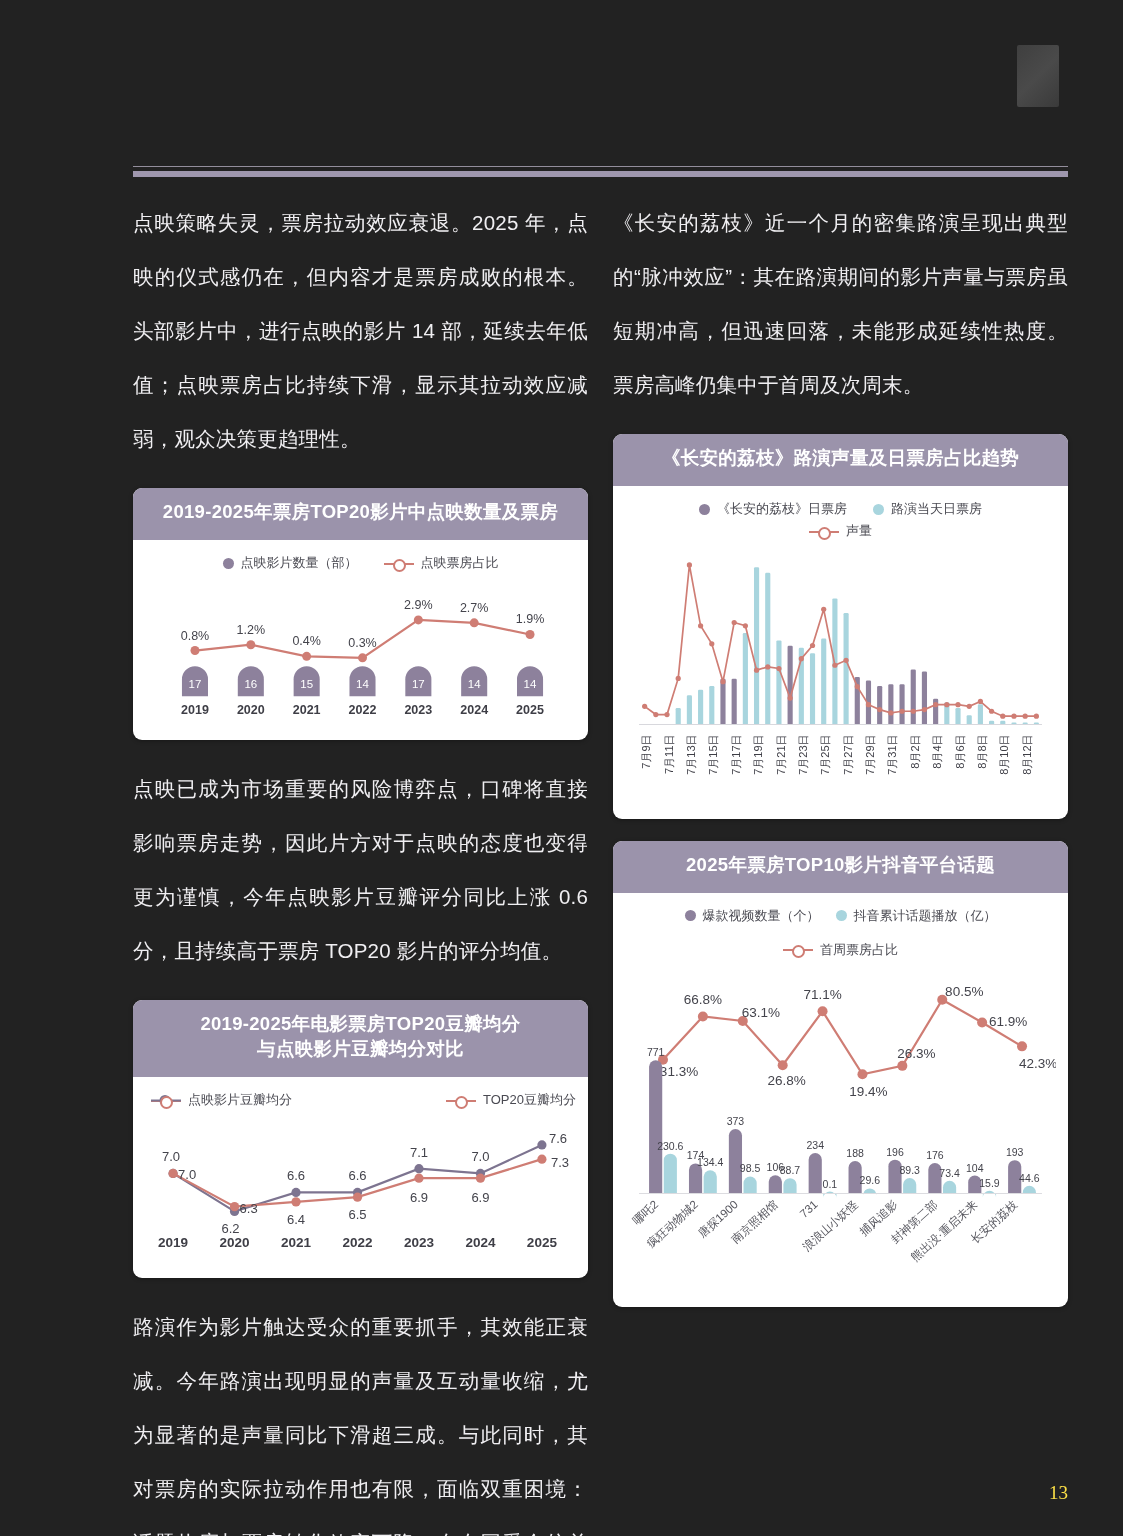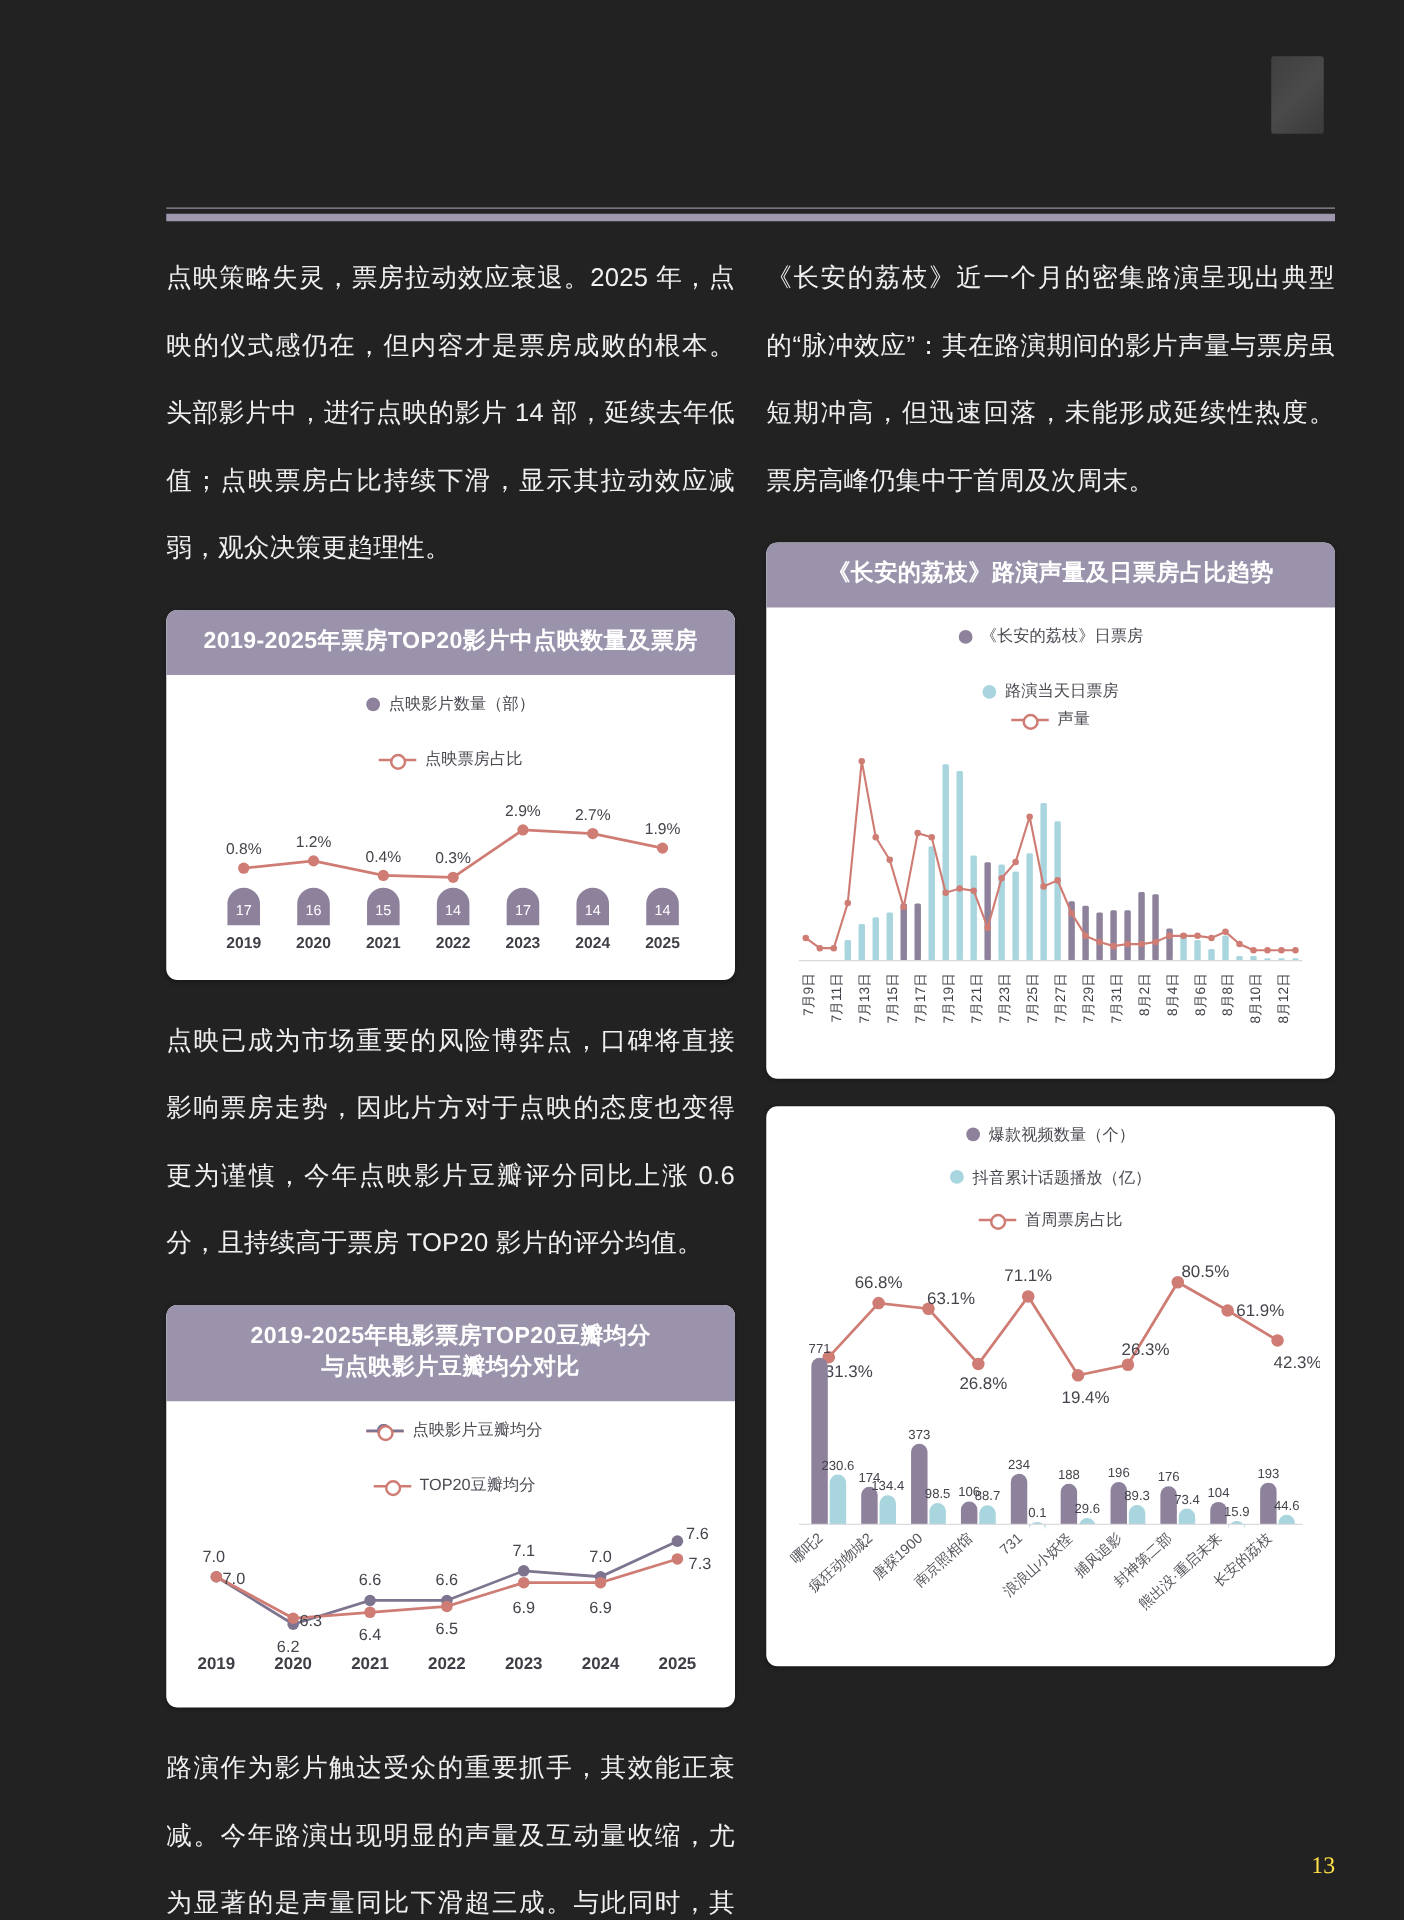--- a/index.html
+++ b/index.html
@@ -51,21 +51,21 @@
     font-weight: bold;
     font-size: 18.5px;
     text-align: center;
     padding: 11px 10px 16px;
     line-height: 25px;
     letter-spacing: .3px;
   }
   .card-body { padding: 10px 12px 12px; position: relative; }
 
   
-  .legend { display:flex; justify-content:center; align-items:center; gap:26px; flex-wrap:wrap; margin: 4px 0 6px; flex-direction: column; }
+  .legend { display:flex; justify-content:center; align-items:center; gap:26px; flex-wrap:wrap; margin: 4px 0 6px; }
   .legend.small { gap: 16px; }
   .lg-item { display:flex; align-items:center; gap:7px; font-size:13px; color:#4a4a52; white-space:nowrap; }
   .lg-dot { width:11px; height:11px; border-radius:50%; display:inline-block; }
   .lg-line { position:relative; width:30px; height:11px; display:inline-block; }
   .lg-line::before {
     content:""; position:absolute; top:5px; left:0; width:30px; height:2px; background:#cf7d74;
   }
   .lg-line::after {
     content:""; position:absolute; top:1px; left:9px; width:9px; height:9px;
     border:2px solid #cf7d74; border-radius:50%; background:#fff;
@@ -377,20 +377,21 @@
               <text x="360.1666666666667" y="188" text-anchor="end" font-size="11" fill="#3e3e46" font-weight="normal" transform="rotate(-90 360.1666666666667 188)">8月8日</text>
               <text x="382.5" y="188" text-anchor="end" font-size="11" fill="#3e3e46" font-weight="normal" transform="rotate(-90 382.5 188)">8月10日</text>
               <text x="404.8333333333333" y="188" text-anchor="end" font-size="11" fill="#3e3e46" font-weight="normal" transform="rotate(-90 404.8333333333333 188)">8月12日</text>
             </g>
         </svg>
       </div>
     </div>
 
 
     <div class="card">
+      <div class="card-title">2025年票房TOP10影片抖音平台话题</div>
       <div class="card-body">
         <div class="legend small">
           <span class="lg-item">
             <span class="lg-dot" style="background:#8d819c"></span>
             <span>爆款视频数量（个）</span>
           </span>
           <span class="lg-item">
             <span class="lg-dot" style="background:#a8d5de"></span>
             <span>抖音累计话题播放（亿）</span>
           </span>

